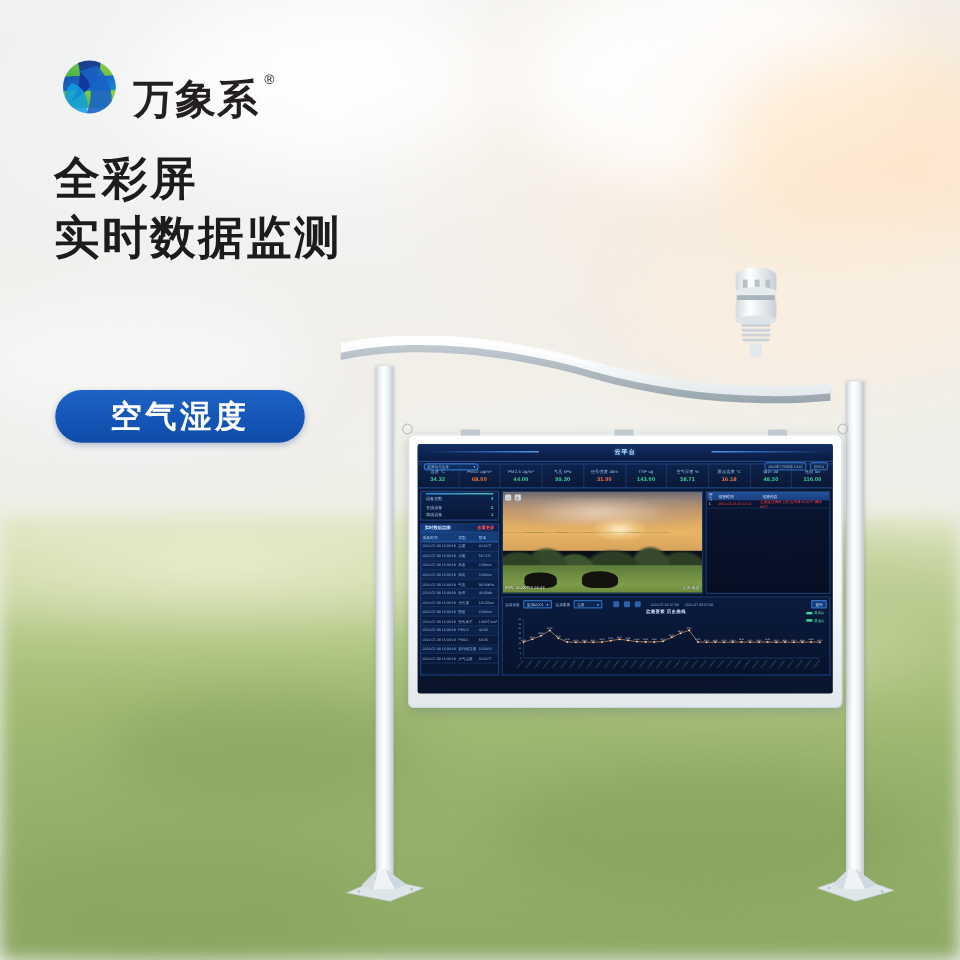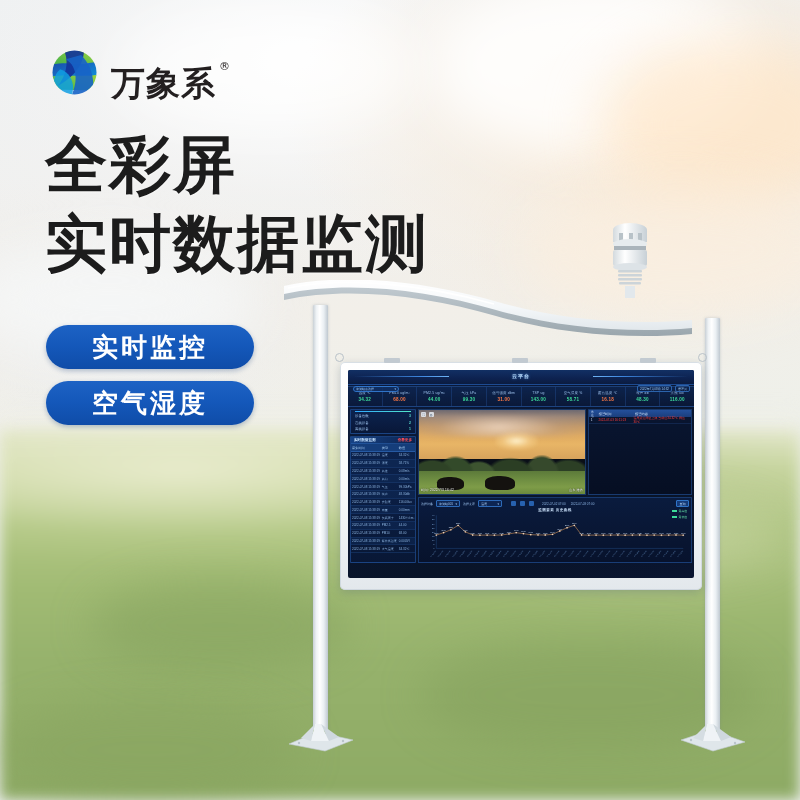--- a/index.html
+++ b/index.html
@@ -74,21 +74,21 @@
   .logo-r {
     position: absolute; top: -5px; right: -15px;
     font-size: 11px; font-weight: normal; color: #231f20;
   }
 
   
   #headline { position: absolute; left: 45px; top: 125px; }
   .h-line {
     font-family: "DejaVu Sans", sans-serif;
     font-weight: bold; color: #1c1c1c;
-    font-size: 62px; line-height: 1.28;
+    font-size: 38px; line-height: 1.28;
     letter-spacing: 2px;
     text-shadow: 0 1px 2px rgba(255,255,255,0.6);
   }
 
   
   #badges {
     position: absolute; left: 46px; top: 325px;
     display: flex; flex-direction: column; gap: 12px;
   }
   .badge {
@@ -427,21 +427,20 @@
     <span>万象系</span><span class="logo-r">®</span>
   </div>
 </div>
 
 <div id="headline">
   <div class="h-line">全彩屏</div>
   <div class="h-line">实时数据监测</div>
 </div>
 
 <div id="badges">
-  <div class="badge">实时监控</div>
   <div class="badge">空气湿度</div>
 </div>
 
 <div id="station">
 
   <svg class="canopy" viewBox="0 0 418 62">
     <defs>
       <linearGradient id="cpTop" x1="0" y1="0" x2="0" y2="1">
         <stop offset="0%" stop-color="#ffffff"></stop>
           <stop offset="55%" stop-color="#f4f7f9"></stop>

